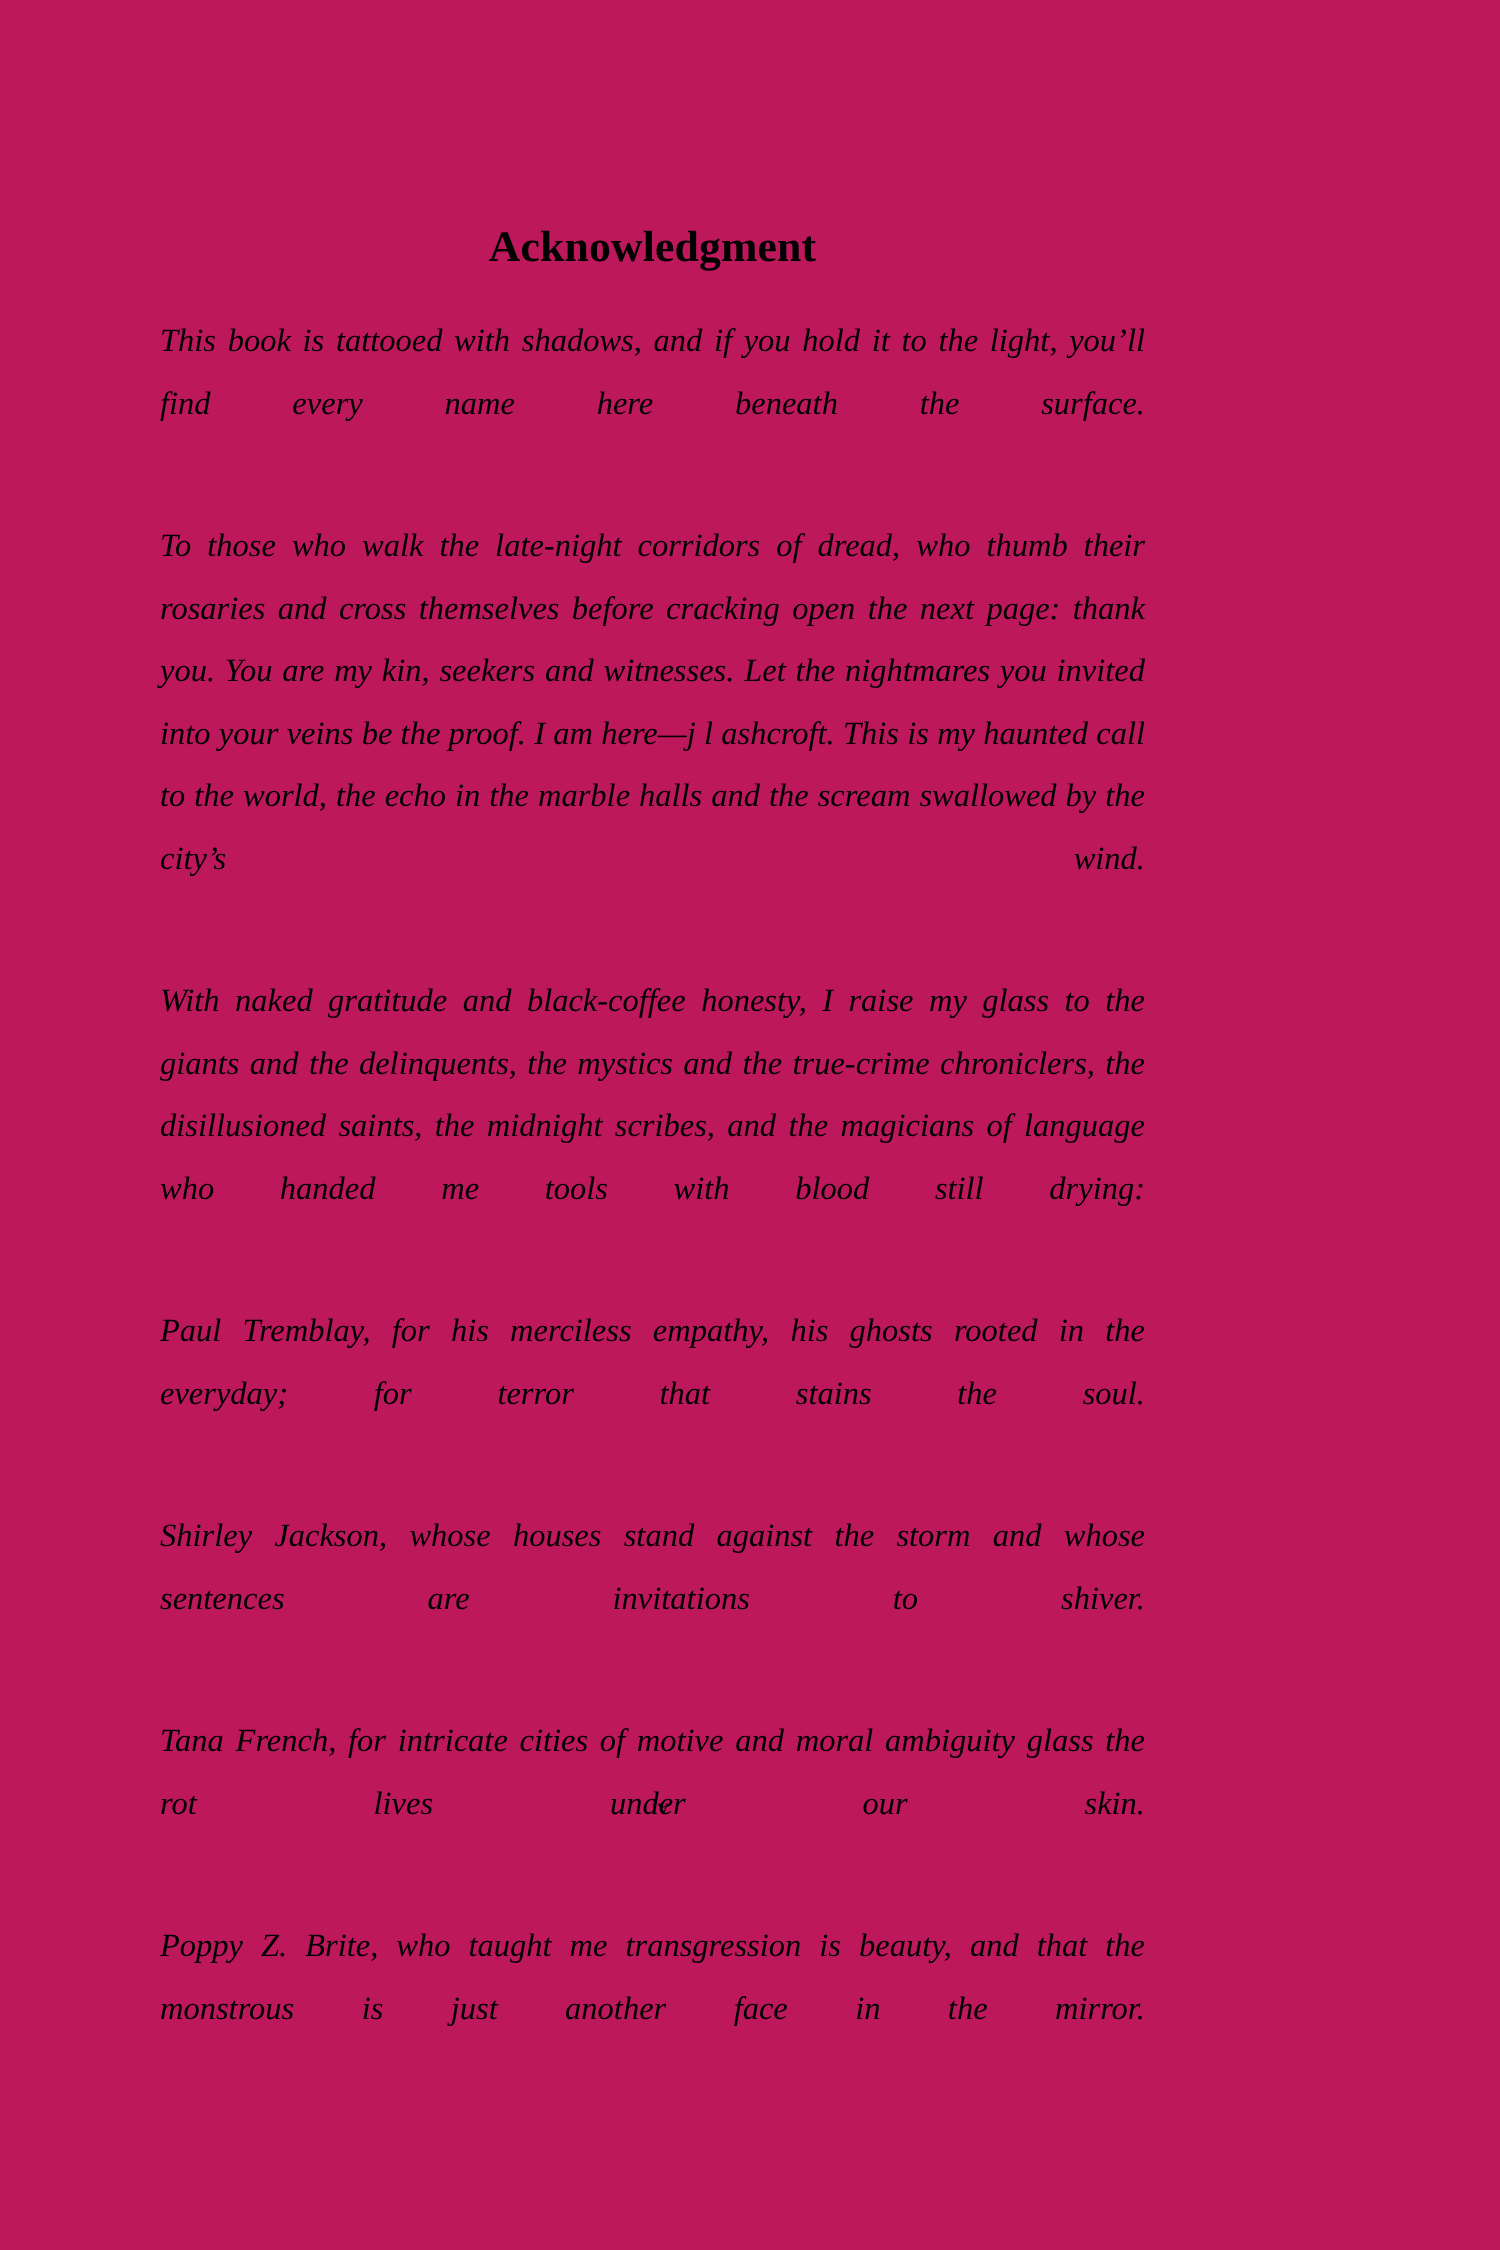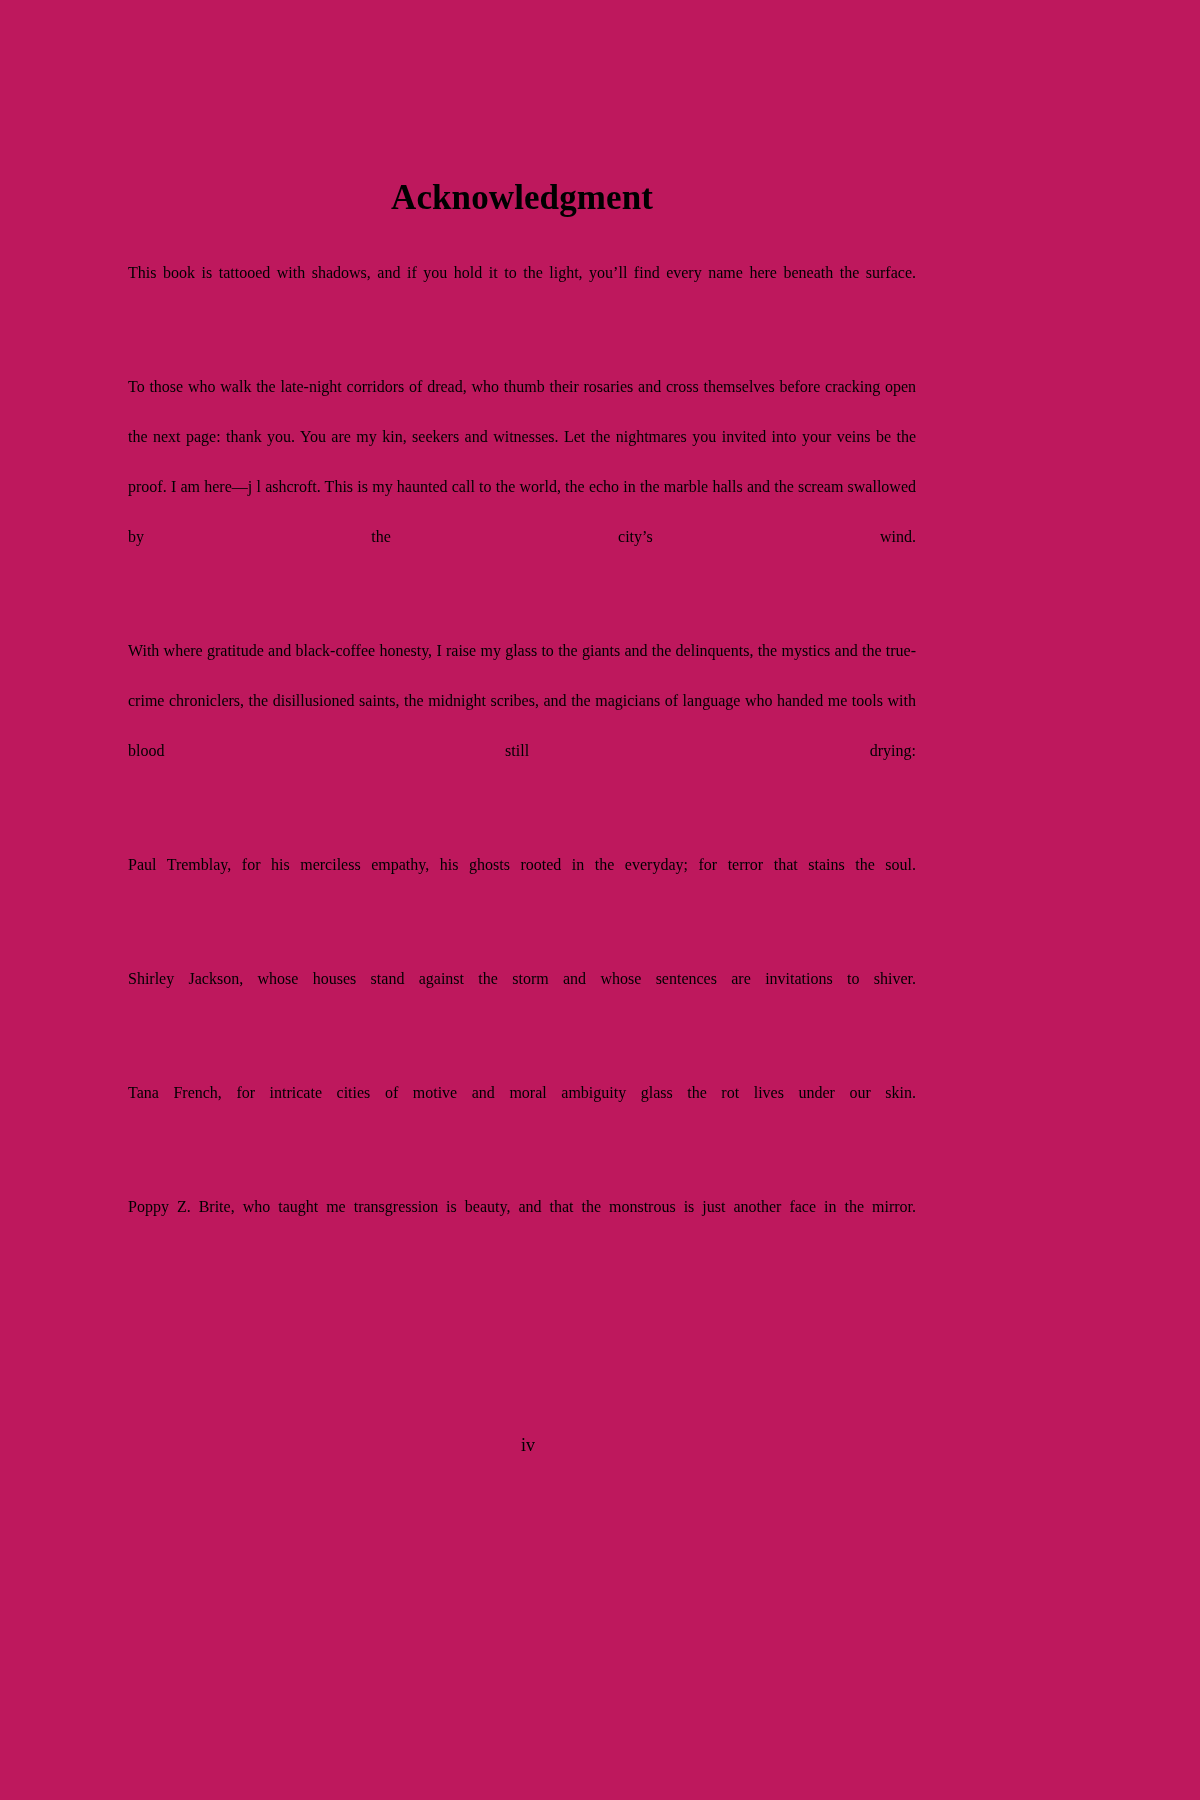--- a/index.html
+++ b/index.html
@@ -49,26 +49,27 @@
   .body-block {
     position: absolute;
     top: 248px;
     left: 0;
     width: 788px;
   }
 
   p.para {
     margin: 0 0 0 0;
     padding: 0;
-    font-size: 16px;
+    font-size: 26px;
     line-height: 50px;
     text-align: justify;
     text-justify: inter-word;
     -webkit-hyphens: none;
     hyphens: none;
+    font-style: italic;
   }
 
   p.para + p.para {
     margin-top: 14px;
   }
 
   
   p.para::after {
     content: "";
     display: inline-block;
@@ -90,21 +91,21 @@
 
 <div class="page">
 
   <div class="content">
 
     <h1 class="page-title">Acknowledgment</h1>
 
     <div class="body-block">
       <p class="para">This book is tattooed with shadows, and if you hold it to the light, you’ll find every name here beneath the surface.</p>
       <p class="para">To those who walk the late-night corridors of dread, who thumb their rosaries and cross themselves before cracking open the next page: thank you. You are my kin, seekers and witnesses. Let the nightmares you invited into your veins be the proof. I am here—j l ashcroft. This is my haunted call to the world, the echo in the marble halls and the scream swallowed by the city’s wind.</p>
-      <p class="para">With where gratitude and black-coffee honesty, I raise my glass to the giants and the delinquents, the mystics and the true-crime chroniclers, the disillusioned saints, the midnight scribes, and the magicians of language who handed me tools with blood still drying:</p>
+      <p class="para">With naked gratitude and black-coffee honesty, I raise my glass to the giants and the delinquents, the mystics and the true-crime chroniclers, the disillusioned saints, the midnight scribes, and the magicians of language who handed me tools with blood still drying:</p>
       <p class="para">Paul Tremblay, for his merciless empathy, his ghosts rooted in the everyday; for terror that stains the soul.</p>
       <p class="para">Shirley Jackson, whose houses stand against the storm and whose sentences are invitations to shiver.</p>
       <p class="para">Tana French, for intricate cities of motive and moral ambiguity glass the rot lives under our skin.</p>
       <p class="para">Poppy Z. Brite, who taught me transgression is beauty, and that the monstrous is just another face in the mirror.</p>
     </div>
 
   </div>
 
   <div class="folio">iv</div>
 

